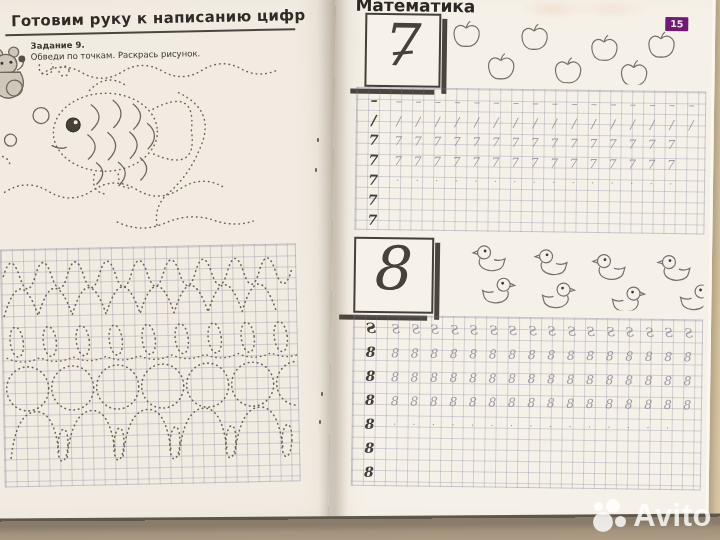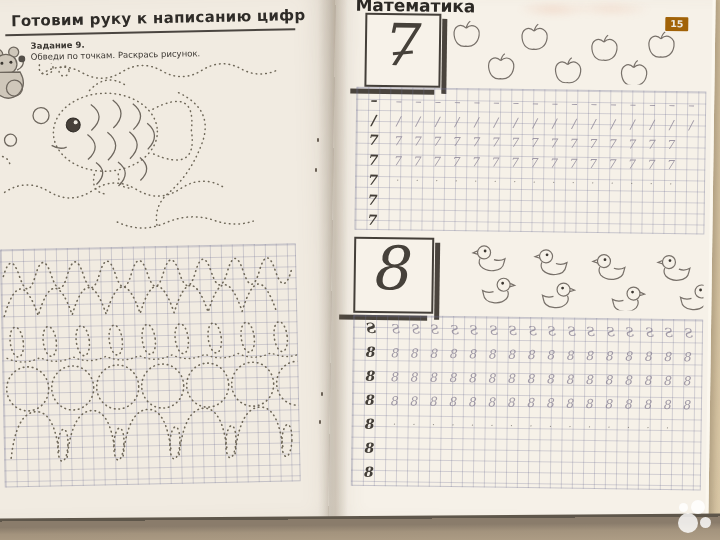--- a/index.html
+++ b/index.html
@@ -30,21 +30,21 @@
   .task-label{font-size:8.5px;font-weight:700;}
   .task-text{font-size:8.5px;}
   .mascot{position:absolute;left:0px;top:48px;}
   .fish-area{position:absolute;left:10px;top:70px;}
   .pattern-grid{position:absolute;left:12px;top:255px;width:294px;height:236px;
     background-image:linear-gradient(to right,rgba(112,114,150,.28) 1px,transparent 1px),
                      linear-gradient(to bottom,rgba(112,114,150,.28) 1px,transparent 1px);
     background-size:11px 11px;border:1px solid rgba(112,114,150,.35);}
   
   .rp-header{position:absolute;left:20px;top:4px;font-size:17px;font-weight:700;color:#2c2925;}
-  .badge{position:absolute;left:330px;top:22px;background:#a16207;color:#edeae2;
+  .badge{position:absolute;left:330px;top:22px;background:#701a75;color:#edeae2;
     font-size:9.5px;font-weight:700;padding:2px 5px;border-radius:1px;line-height:1;}
   .ghost{position:absolute;left:185px;top:4px;width:130px;height:24px;filter:blur(3px);opacity:.55;
     background:radial-gradient(ellipse 40% 45% at 25% 50%,rgba(222,130,90,.35),transparent 70%),
                radial-gradient(ellipse 45% 45% at 70% 45%,rgba(222,130,90,.28),transparent 70%);}
   .num-box{position:absolute;background:#f7f2e9;border:2px solid #443f39;}
   .num-box .digit{position:absolute;left:0;right:0;top:-4px;text-align:center;
     font-family:"DejaVu Serif",serif;font-style:italic;color:#46413a;}
   .num-box::after{content:"";position:absolute;right:-8px;top:3px;bottom:-8px;width:5px;background:#4a443d;}
   .num-box::before{content:"";position:absolute;left:-16px;right:4px;bottom:-9px;height:5px;background:#4a443d;}
   .box7{left:30px;top:22px;width:72px;height:70px;}
@@ -452,14 +452,15 @@
   <div class="staple" style="left:321px;top:392px"></div>
   <div class="staple" style="left:319px;top:420px"></div>
 
   <div class="watermark">
     <div class="wm-logo">
       <i class="c1"></i>
         <i class="c2"></i>
         <i class="c3"></i>
         <i class="c4"></i>
     </div>
+    <div class="wm-text">Avito</div>
   </div>
 </div>
 
 </body></html>

